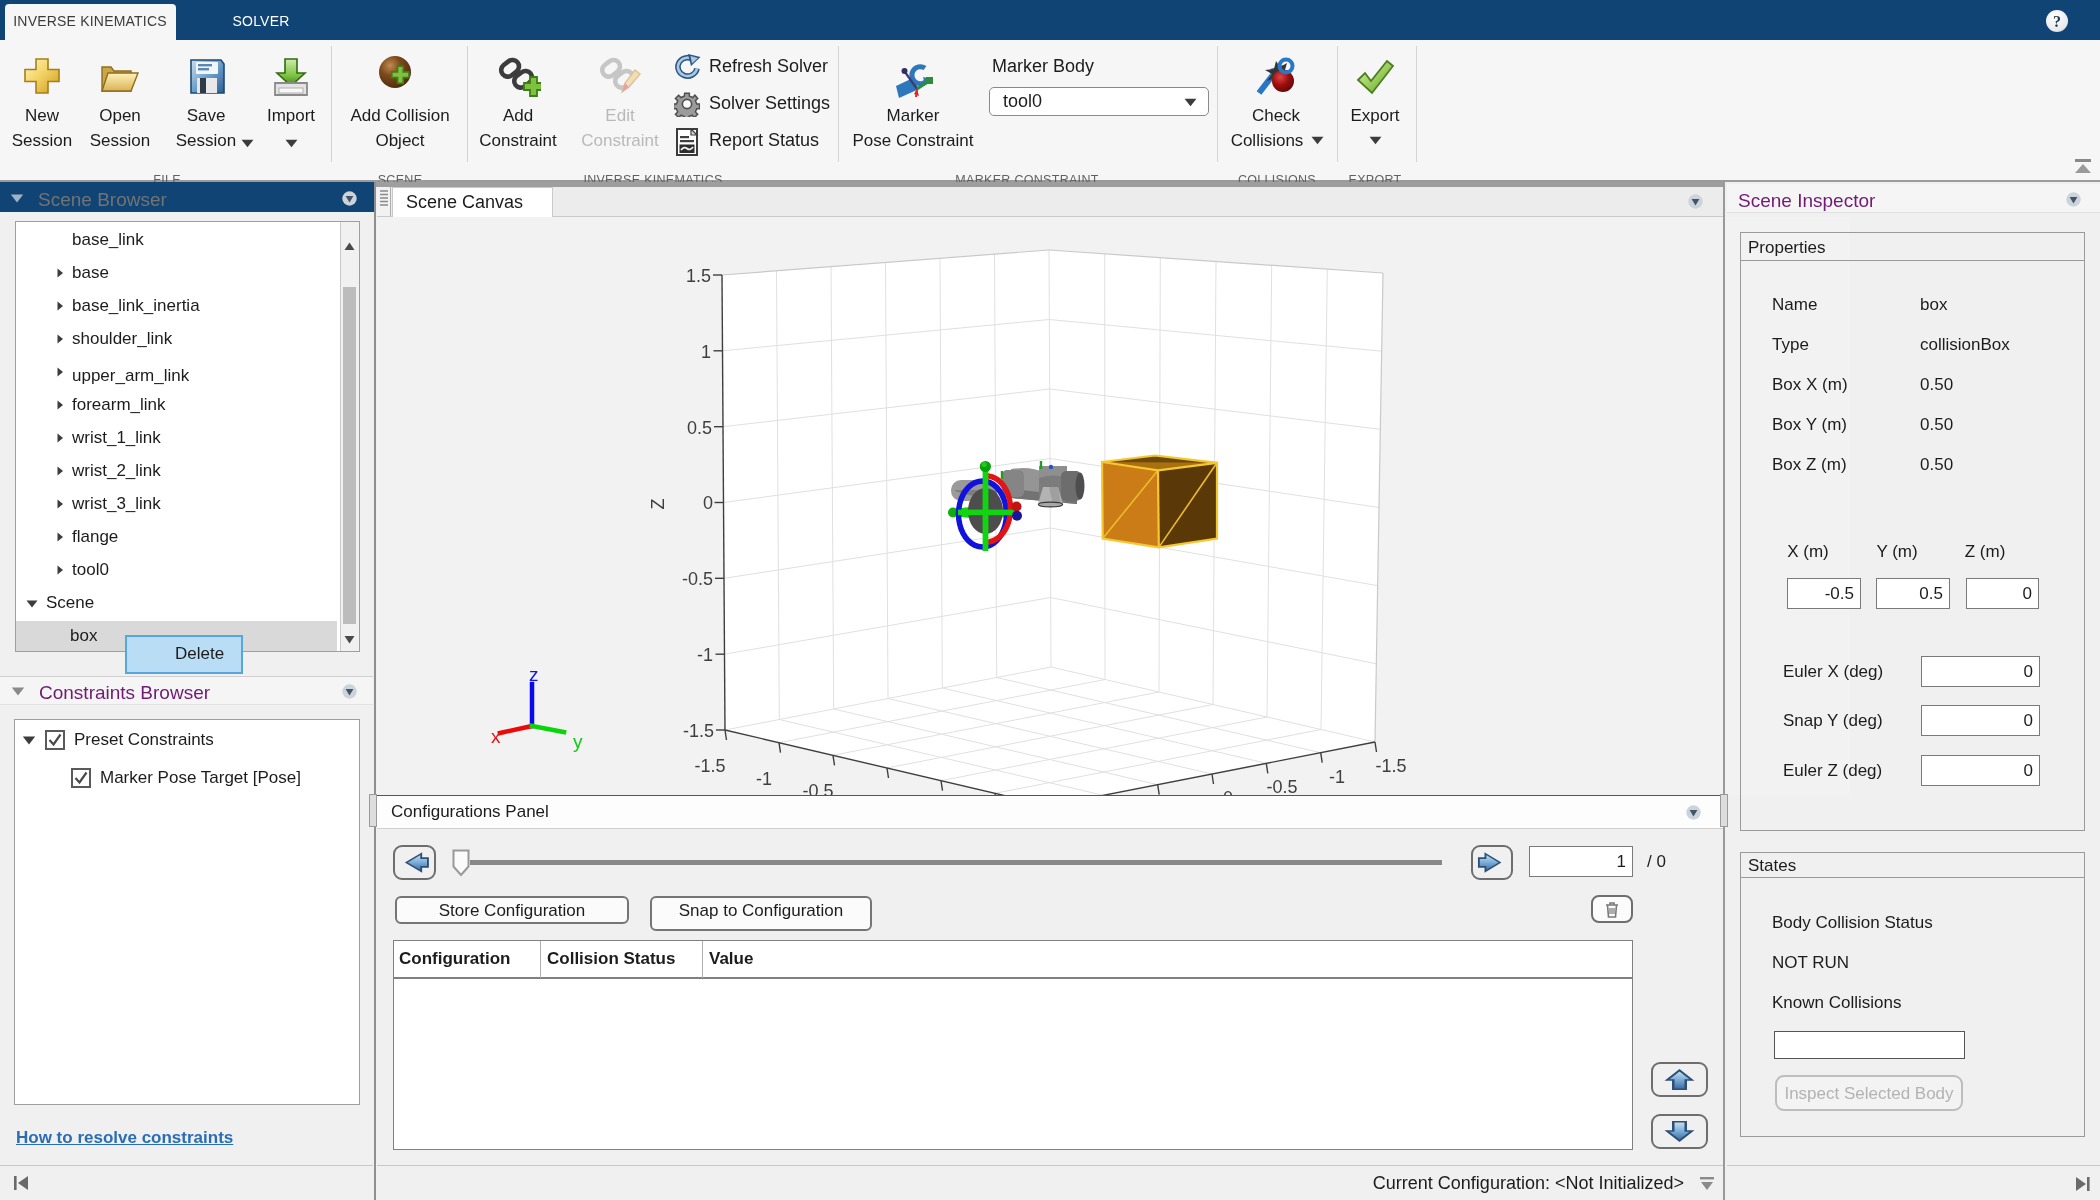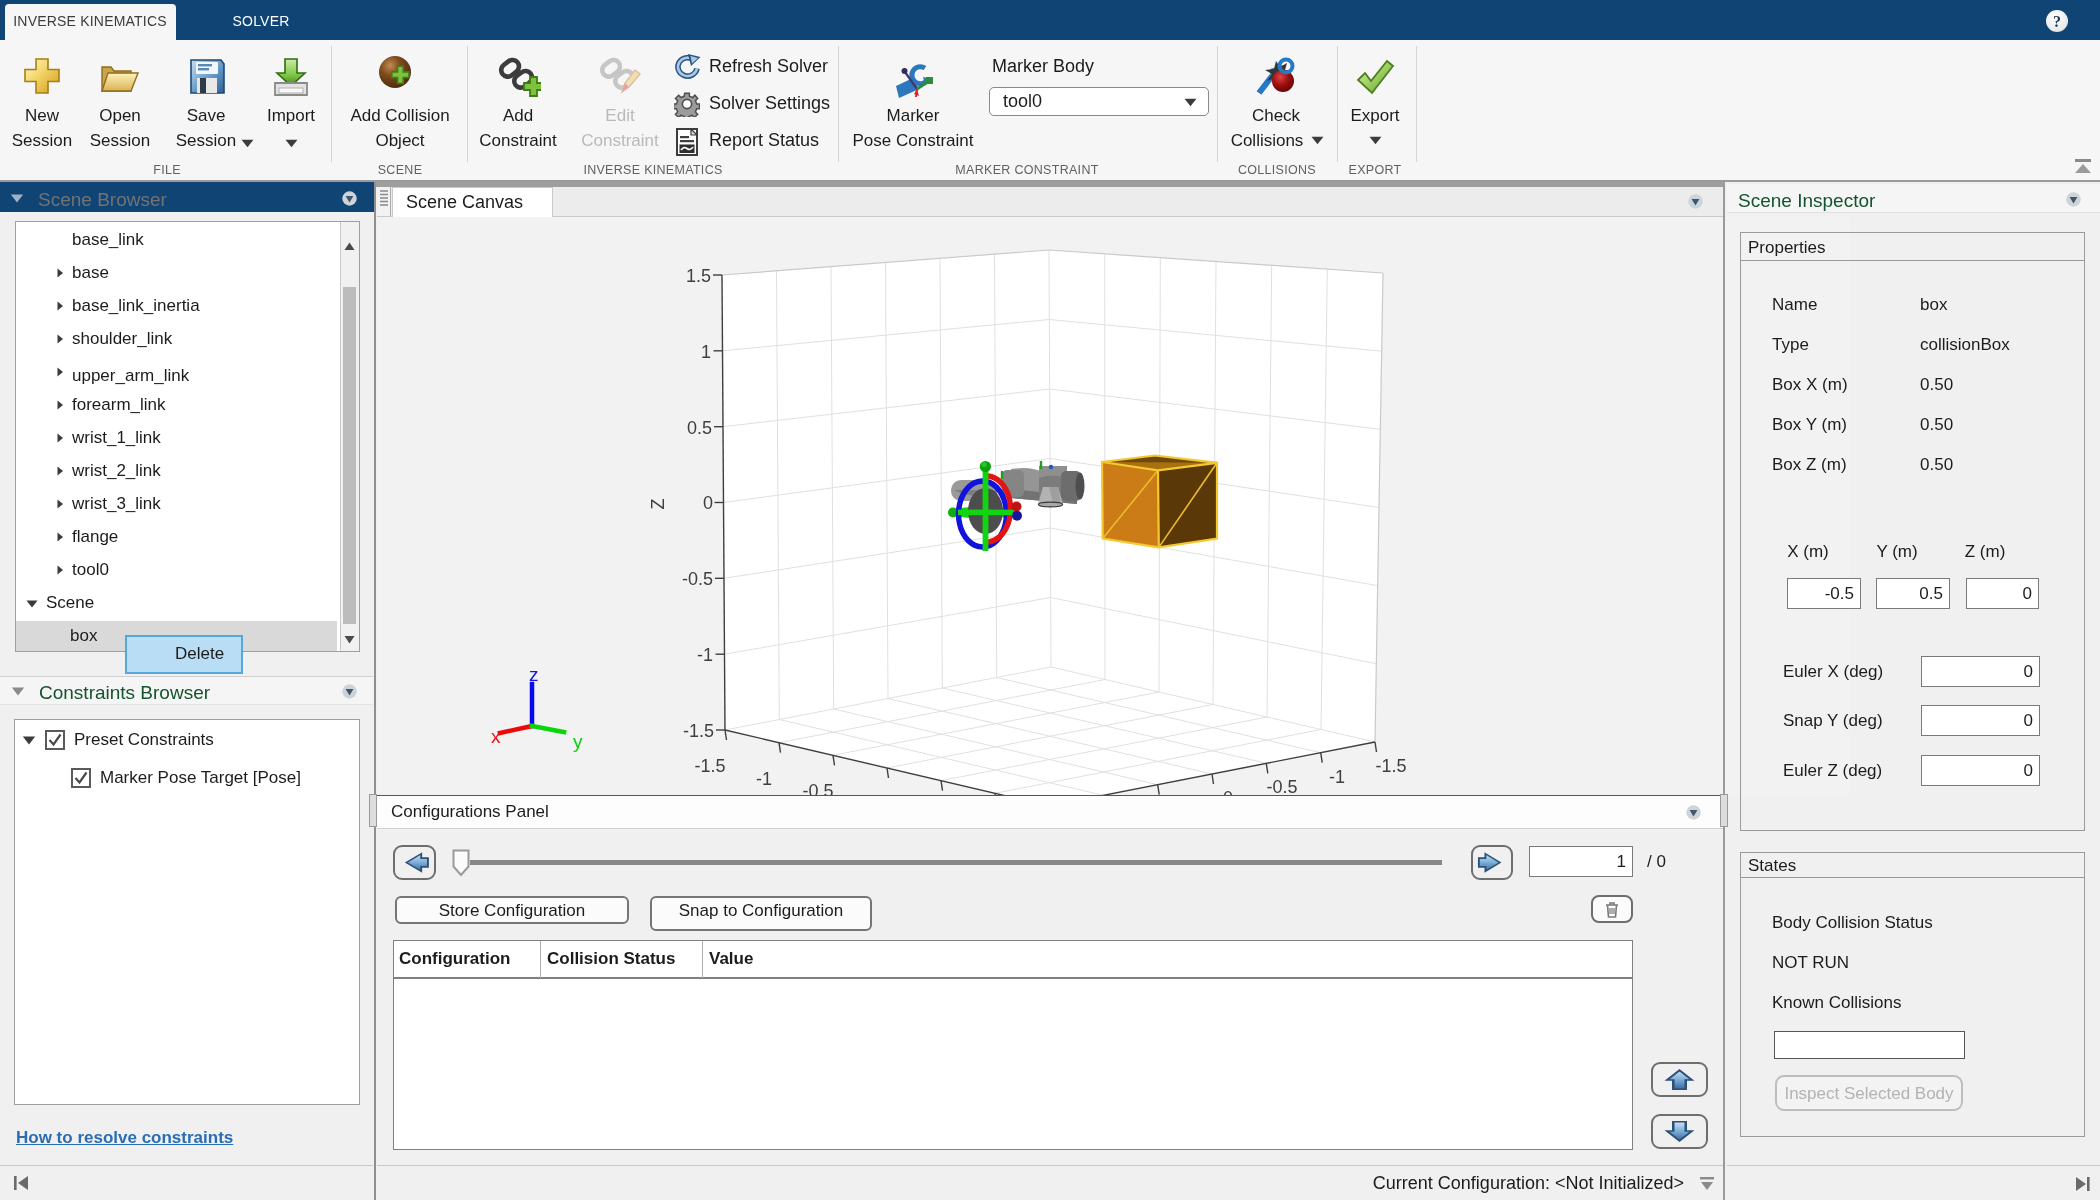--- a/index.html
+++ b/index.html
@@ -1,20 +1,20 @@
 <!DOCTYPE html>
 <html><head><meta charset="utf-8">
 <style>
 * { margin:0; padding:0; box-sizing:border-box; }
 html,body { width:2100px; height:1200px; font-family:"Liberation Sans", sans-serif; background:#f0f0f0; overflow:hidden; }
 .abs { position:absolute; }
 .lbl { position:absolute; color:#1c1c1c; font-size:17px; white-space:nowrap; }
-.seclbl { position:absolute; color:#616161; font-size:12.5px; letter-spacing:0.3px; white-space:nowrap; transform:translateX(-50%); }
+.seclbl { position:absolute; color:#616161; font-size:12.5px; letter-spacing:0.3px; white-space:nowrap; transform:translateX(-50%);margin-top:10px; }
 .ctr { transform:translateX(-50%); text-align:center; }
-.hdrtxt { position:absolute; font-size:19px; color:#14532d; white-space:nowrap; }
+.hdrtxt { position:absolute; font-size:19px; color:#701a75; white-space:nowrap; }
 .vsep { position:absolute; width:1px; background:#d4d4d4; top:46px; height:116px; }
 .inp { position:absolute; background:#fff; border:1px solid #7a7a7a; font-size:17px; color:#1c1c1c; text-align:right; padding-right:6px; line-height:29px; }
 .btn { position:absolute; background:#fbfbfb; border:2px solid #757575; border-radius:6px; font-size:17px; color:#1c1c1c; text-align:center; }
 </style></head>
 <body>
 
 <div class="abs" style="left:0;top:0;width:2100px;height:40px;background:#0f4474"></div>
 <div class="abs" style="left:5px;top:4px;width:171px;height:36px;background:#f6f6f6;border-radius:4px 4px 0 0"></div>
 <div class="lbl ctr" style="left:90px;top:13px;font-size:14px;color:#3c3c3c;letter-spacing:0.2px">INVERSE KINEMATICS</div>
 <div class="lbl ctr" style="left:261px;top:13px;font-size:14px;color:#ffffff;letter-spacing:0.2px">SOLVER</div>

